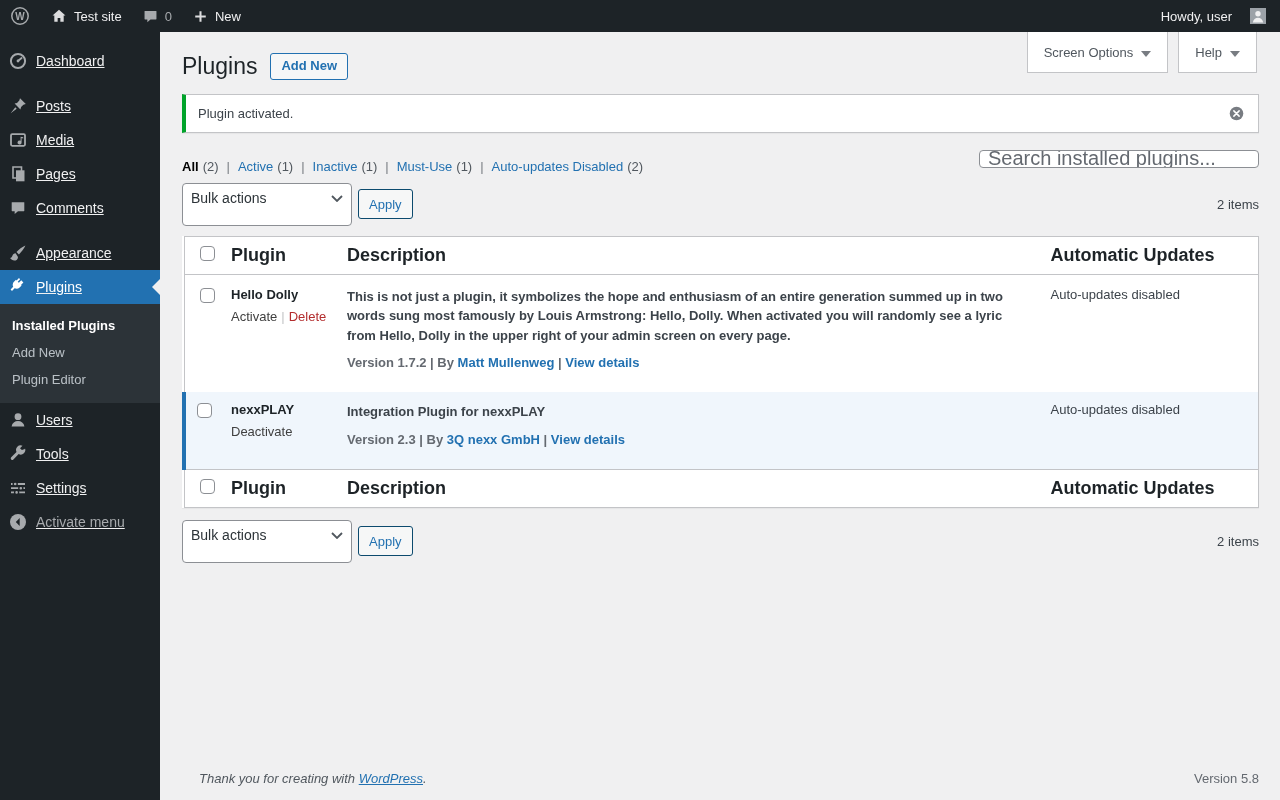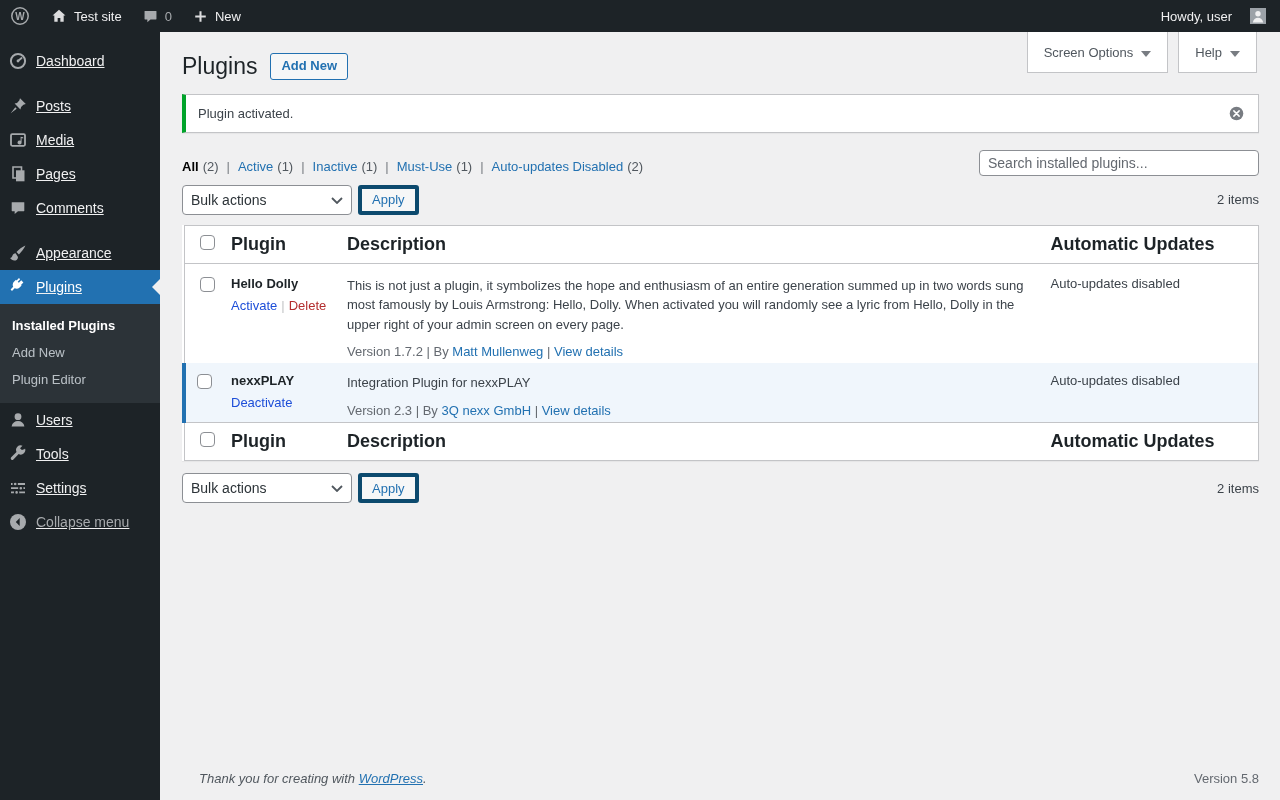--- a/index.html
+++ b/index.html
@@ -46,47 +46,47 @@
   .notice-dismiss { position:absolute; right:11px; top:8px; background:none; border:none; cursor:pointer; padding:2px; }
   .notice-dismiss svg { display:block; }
 
   .filter-band { margin-top:17px; display:flex; justify-content:space-between; align-items:flex-start; }
   .subsubsub { list-style:none; display:flex; align-items:center; padding-top:9px; font-size:13px; flex-wrap:wrap; }
   .subsubsub li { display:flex; align-items:center; }
   .flabel { color:#2271b1; }
   .subsubsub li.current .flabel { color:#000; font-weight:600; }
   .fcount { color:#50575e; margin-left:4px; }
   .fpipe { color:#787c82; margin:0 8px; }
-  .search-input { width:280px; height:26px; border:1px solid #8c8f94; border-radius:4px; background:#fff; padding:0 8px; font-size:14px; font-family:"Liberation Sans",sans-serif; color:#2c3338; }
+  .search-input { width:280px; height:18px; border:1px solid #8c8f94; border-radius:4px; background:#fff; padding:0 8px; font-size:20px; font-family:"Liberation Sans",sans-serif; color:#2c3338; }
   .search-input::placeholder { color:#646970; }
 
   .tablenav { margin-top:9px; display:flex; align-items:center; }
   .tablenav.bottom { margin-top:12px; }
-  .bulk-select { position:relative; width:170px; height:30px; border:1px solid #8c8f94; border-radius:4px; background:#fff; font-size:14px; color:#2c3338; line-height:28px; padding:0 26px 0 8px; cursor:pointer; }
+  .bulk-select { position:relative; width:170px; height:43px; border:1px solid #8c8f94; border-radius:4px; background:#fff; font-size:14px; color:#2c3338; line-height:28px; padding:0 26px 0 8px; cursor:pointer; }
   .bulk-select svg { position:absolute; right:8px; top:11px; }
-  .apply-btn { margin-left:6px; height:30px; border:4px solid #0c4a6e; border-radius:3px; background:#f6f7f7; color:#2271b1; font-size:13px; padding:0 10px; cursor:pointer; font-family:"Liberation Sans",sans-serif; }
+  .apply-btn { margin-left:6px; height:30px; border:1px solid #0c4a6e; border-radius:3px; background:#f6f7f7; color:#2271b1; font-size:13px; padding:0 10px; cursor:pointer; font-family:"Liberation Sans",sans-serif; }
   .items-count { margin-left:auto; font-size:13px; color:#3c434a; }
 
   table.plugins { margin-top:10px; width:100%; border-collapse:collapse; background:#fff; border:1px solid #c3c4c7; box-shadow:0 1px 1px rgba(0,0,0,.04); table-layout:fixed; }
   col.c-check { width:40px; } col.c-title { width:113px; } col.c-auto { width:218px; }
   th { text-align:left; font-weight:700; font-size:18px; color:#1d2327; }
   thead th { padding:8px 10px; border-bottom:1px solid #c3c4c7; }
   tfoot th { padding:8px 10px; border-top:1px solid #c3c4c7; }
   thead th.col-title, tfoot th.col-title { padding-left:7px; }
   th.check-col { padding:8px 0 8px 15px; }
   td { vertical-align:top; font-size:13px; }
   td.check-cell { padding:13px 0 0 15px; }
   .cb { display:inline-block; width:15px; height:15px; background:#fff; border:1px solid #8c8f94; border-radius:4px; cursor:pointer; }
   td.title-cell { padding:12px 8px 12px 7px; }
   .plugin-name { font-weight:700; color:#1d2327; font-size:13px; }
   .row-actions { margin-top:7px; }
-  .act-link { color:#1d4ed8; }
+  .act-link { color:#404040; }
   .del-link { color:#b32d2e; }
   .act-sep { color:#c3c4c7; margin:0 4px; }
-  td.desc-cell { padding:12px 10px 4px; }
+  td.desc-cell { padding:12px 10px 22px;font-weight:bold; }
   .plugin-desc { color:#3c434a; line-height:1.5; margin-bottom:10px; }
   .version-line { color:#646970; }
   .version-line a { color:#2271b1; }
   .vpipe { color:#646970; }
   td.auto-cell { padding:12px 10px; color:#3c434a; }
   tr.active-row { background:#f0f6fc; }
   tr.active-row td.check-cell { border-left:4px solid #2271b1; padding-left:11px; padding-top:11px; }
   tr.active-row td { padding-top:10px; }
 
   #main-footer { position:absolute; left:39px; right:21px; bottom:14px; display:flex; justify-content:space-between; font-size:13px; }
@@ -250,21 +250,21 @@
       </span>
       <span class="mi-label">Settings</span>
     </li>
     <li class="menu-item collapse-item">
       <span class="mi-icon">
         <svg width="20" height="20" viewBox="0 0 20 20">
             <circle cx="10" cy="10" r="8" fill="currentColor"></circle>
             <path d="M11.7 6.1L7.8 10l3.9 3.9z" fill="#1d2327"></path>
           </svg>
       </span>
-      <span class="mi-label">Collapse menu</span>
+      <span class="mi-label">Activate menu</span>
     </li>
   </ul>
 </div>
 
 <div id="content">
 
   <div class="screen-tabs">
     <div class="screen-tab">
       <span>Screen Options</span>
       <span><svg width="10" height="6" viewBox="0 0 10 6">

